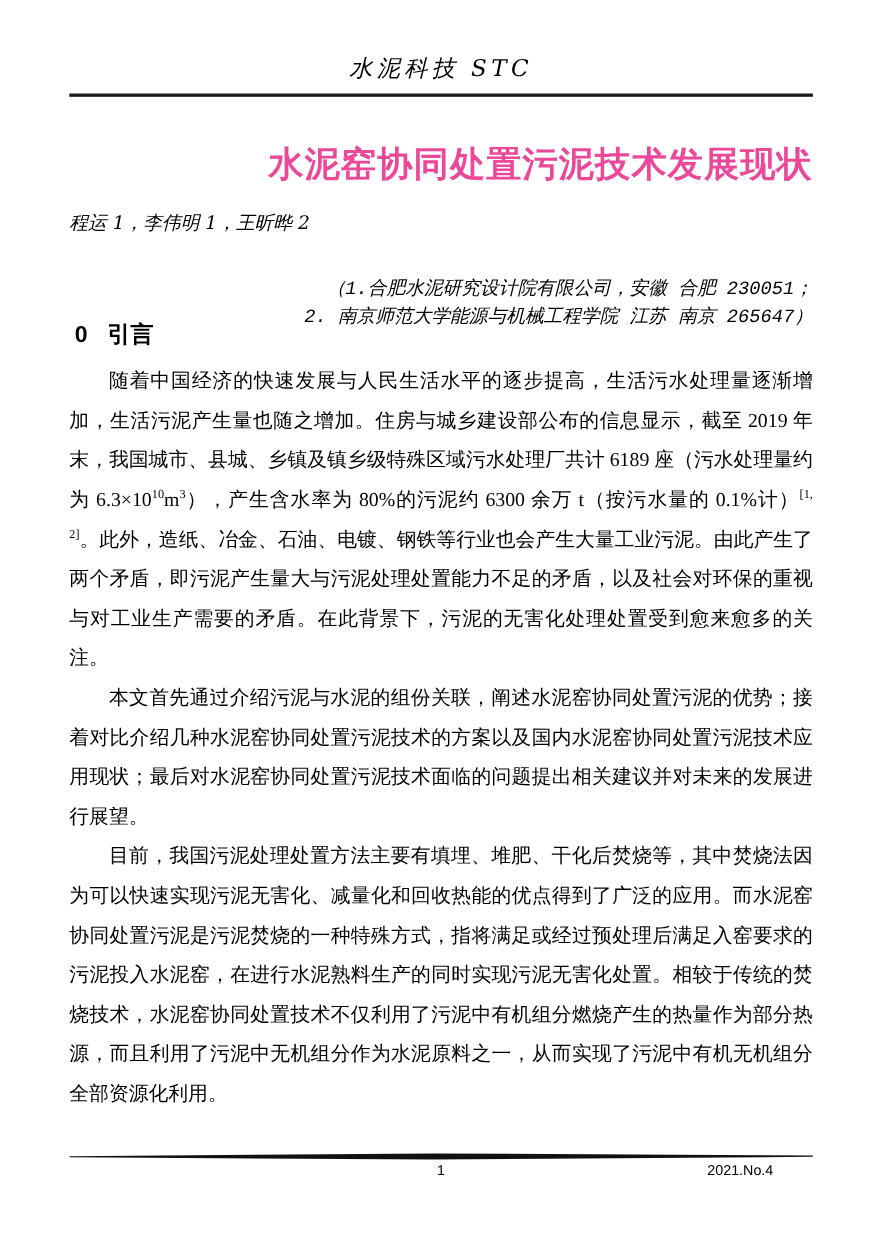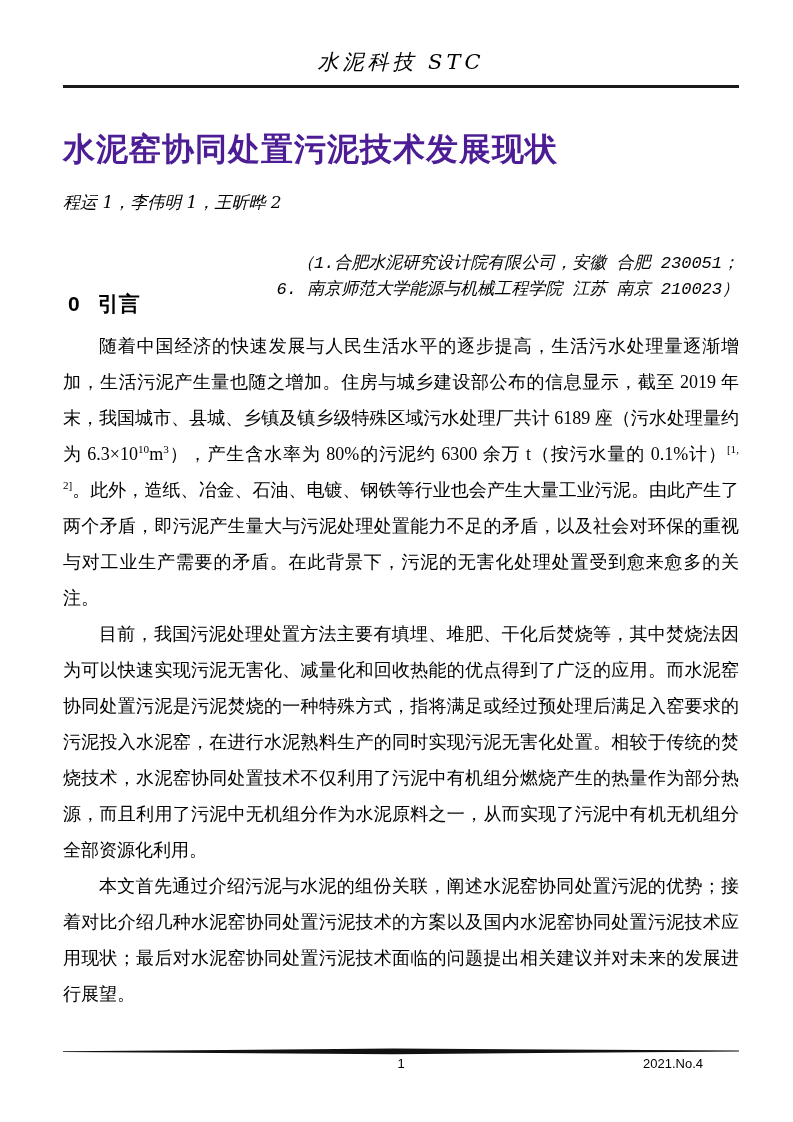--- a/index.html
+++ b/index.html
@@ -28,26 +28,26 @@
   .header-rule {
     position: absolute;
     top: 85px; left: 63px; width: 676px; height: 3px;
     background: #1a1a1a;
   }
 
   
   .article-title {
     position: absolute;
     top: 128px; left: 63px; width: 676px;
-    text-align: left;
+    text-align: right;
     font-family: "Liberation Sans", sans-serif;
     font-weight: bold;
     font-size: 32px;
     letter-spacing: 1px;
-    color: #4c1d95;
+    color: #ec4899;
     white-space: nowrap;
   }
   .authors-line {
     position: absolute;
     top: 191px; left: 63px; width: 676px;
     font-family: "DejaVu Serif", serif;
     font-style: italic;
     font-size: 17px;
     color: #000000;
   }
@@ -125,31 +125,31 @@
   <div class="journal-header">水泥科技 STC</div>
 
   <div class="header-rule"></div>
 
   <h1 class="article-title">水泥窑协同处置污泥技术发展现状</h1>
 
   <div class="authors-line">程运 1，李伟明 1，王昕晔 2</div>
 
   <div class="affiliations">
     <div>（1.合肥水泥研究设计院有限公司，安徽 合肥 230051；</div>
-    <div>6. 南京师范大学能源与机械工程学院 江苏 南京 210023）</div>
+    <div>2. 南京师范大学能源与机械工程学院 江苏 南京 265647）</div>
   </div>
 
   <div class="section-heading">
     <span class="sec-num">0</span><span>引言</span>
   </div>
 
   <div class="article-body">
     <p>随着中国经济的快速发展与人民生活水平的逐步提高，生活污水处理量逐渐增加，生活污泥产生量也随之增加。住房与城乡建设部公布的信息显示，截至 2019 年末，我国城市、县城、乡镇及镇乡级特殊区域污水处理厂共计 6189 座（污水处理量约为 6.3×10<sup>10</sup>m<sup>3</sup>），产生含水率为 80%的污泥约 6300 余万 t（按污水量的 0.1%计）<sup>[1, 2]</sup>。此外，造纸、冶金、石油、电镀、钢铁等行业也会产生大量工业污泥。由此产生了两个矛盾，即污泥产生量大与污泥处理处置能力不足的矛盾，以及社会对环保的重视与对工业生产需要的矛盾。在此背景下，污泥的无害化处理处置受到愈来愈多的关注。</p>
+    <p>本文首先通过介绍污泥与水泥的组份关联，阐述水泥窑协同处置污泥的优势；接着对比介绍几种水泥窑协同处置污泥技术的方案以及国内水泥窑协同处置污泥技术应用现状；最后对水泥窑协同处置污泥技术面临的问题提出相关建议并对未来的发展进行展望。</p>
     <p>目前，我国污泥处理处置方法主要有填埋、堆肥、干化后焚烧等，其中焚烧法因为可以快速实现污泥无害化、减量化和回收热能的优点得到了广泛的应用。而水泥窑协同处置污泥是污泥焚烧的一种特殊方式，指将满足或经过预处理后满足入窑要求的污泥投入水泥窑，在进行水泥熟料生产的同时实现污泥无害化处置。相较于传统的焚烧技术，水泥窑协同处置技术不仅利用了污泥中有机组分燃烧产生的热量作为部分热源，而且利用了污泥中无机组分作为水泥原料之一，从而实现了污泥中有机无机组分全部资源化利用。</p>
-    <p>本文首先通过介绍污泥与水泥的组份关联，阐述水泥窑协同处置污泥的优势；接着对比介绍几种水泥窑协同处置污泥技术的方案以及国内水泥窑协同处置污泥技术应用现状；最后对水泥窑协同处置污泥技术面临的问题提出相关建议并对未来的发展进行展望。</p>
   </div>
 
   <div class="footer-rule">
     <svg viewBox="0 0 676 7" preserveAspectRatio="none">
       <polygon points="0,3.2 330,0.6 676,2.4 676,3.6 330,6.2 0,4.0" fill="#111111"></polygon>
     </svg>
   </div>
 
   <div class="footer-row">
     <span class="footer-page-number">1</span>

